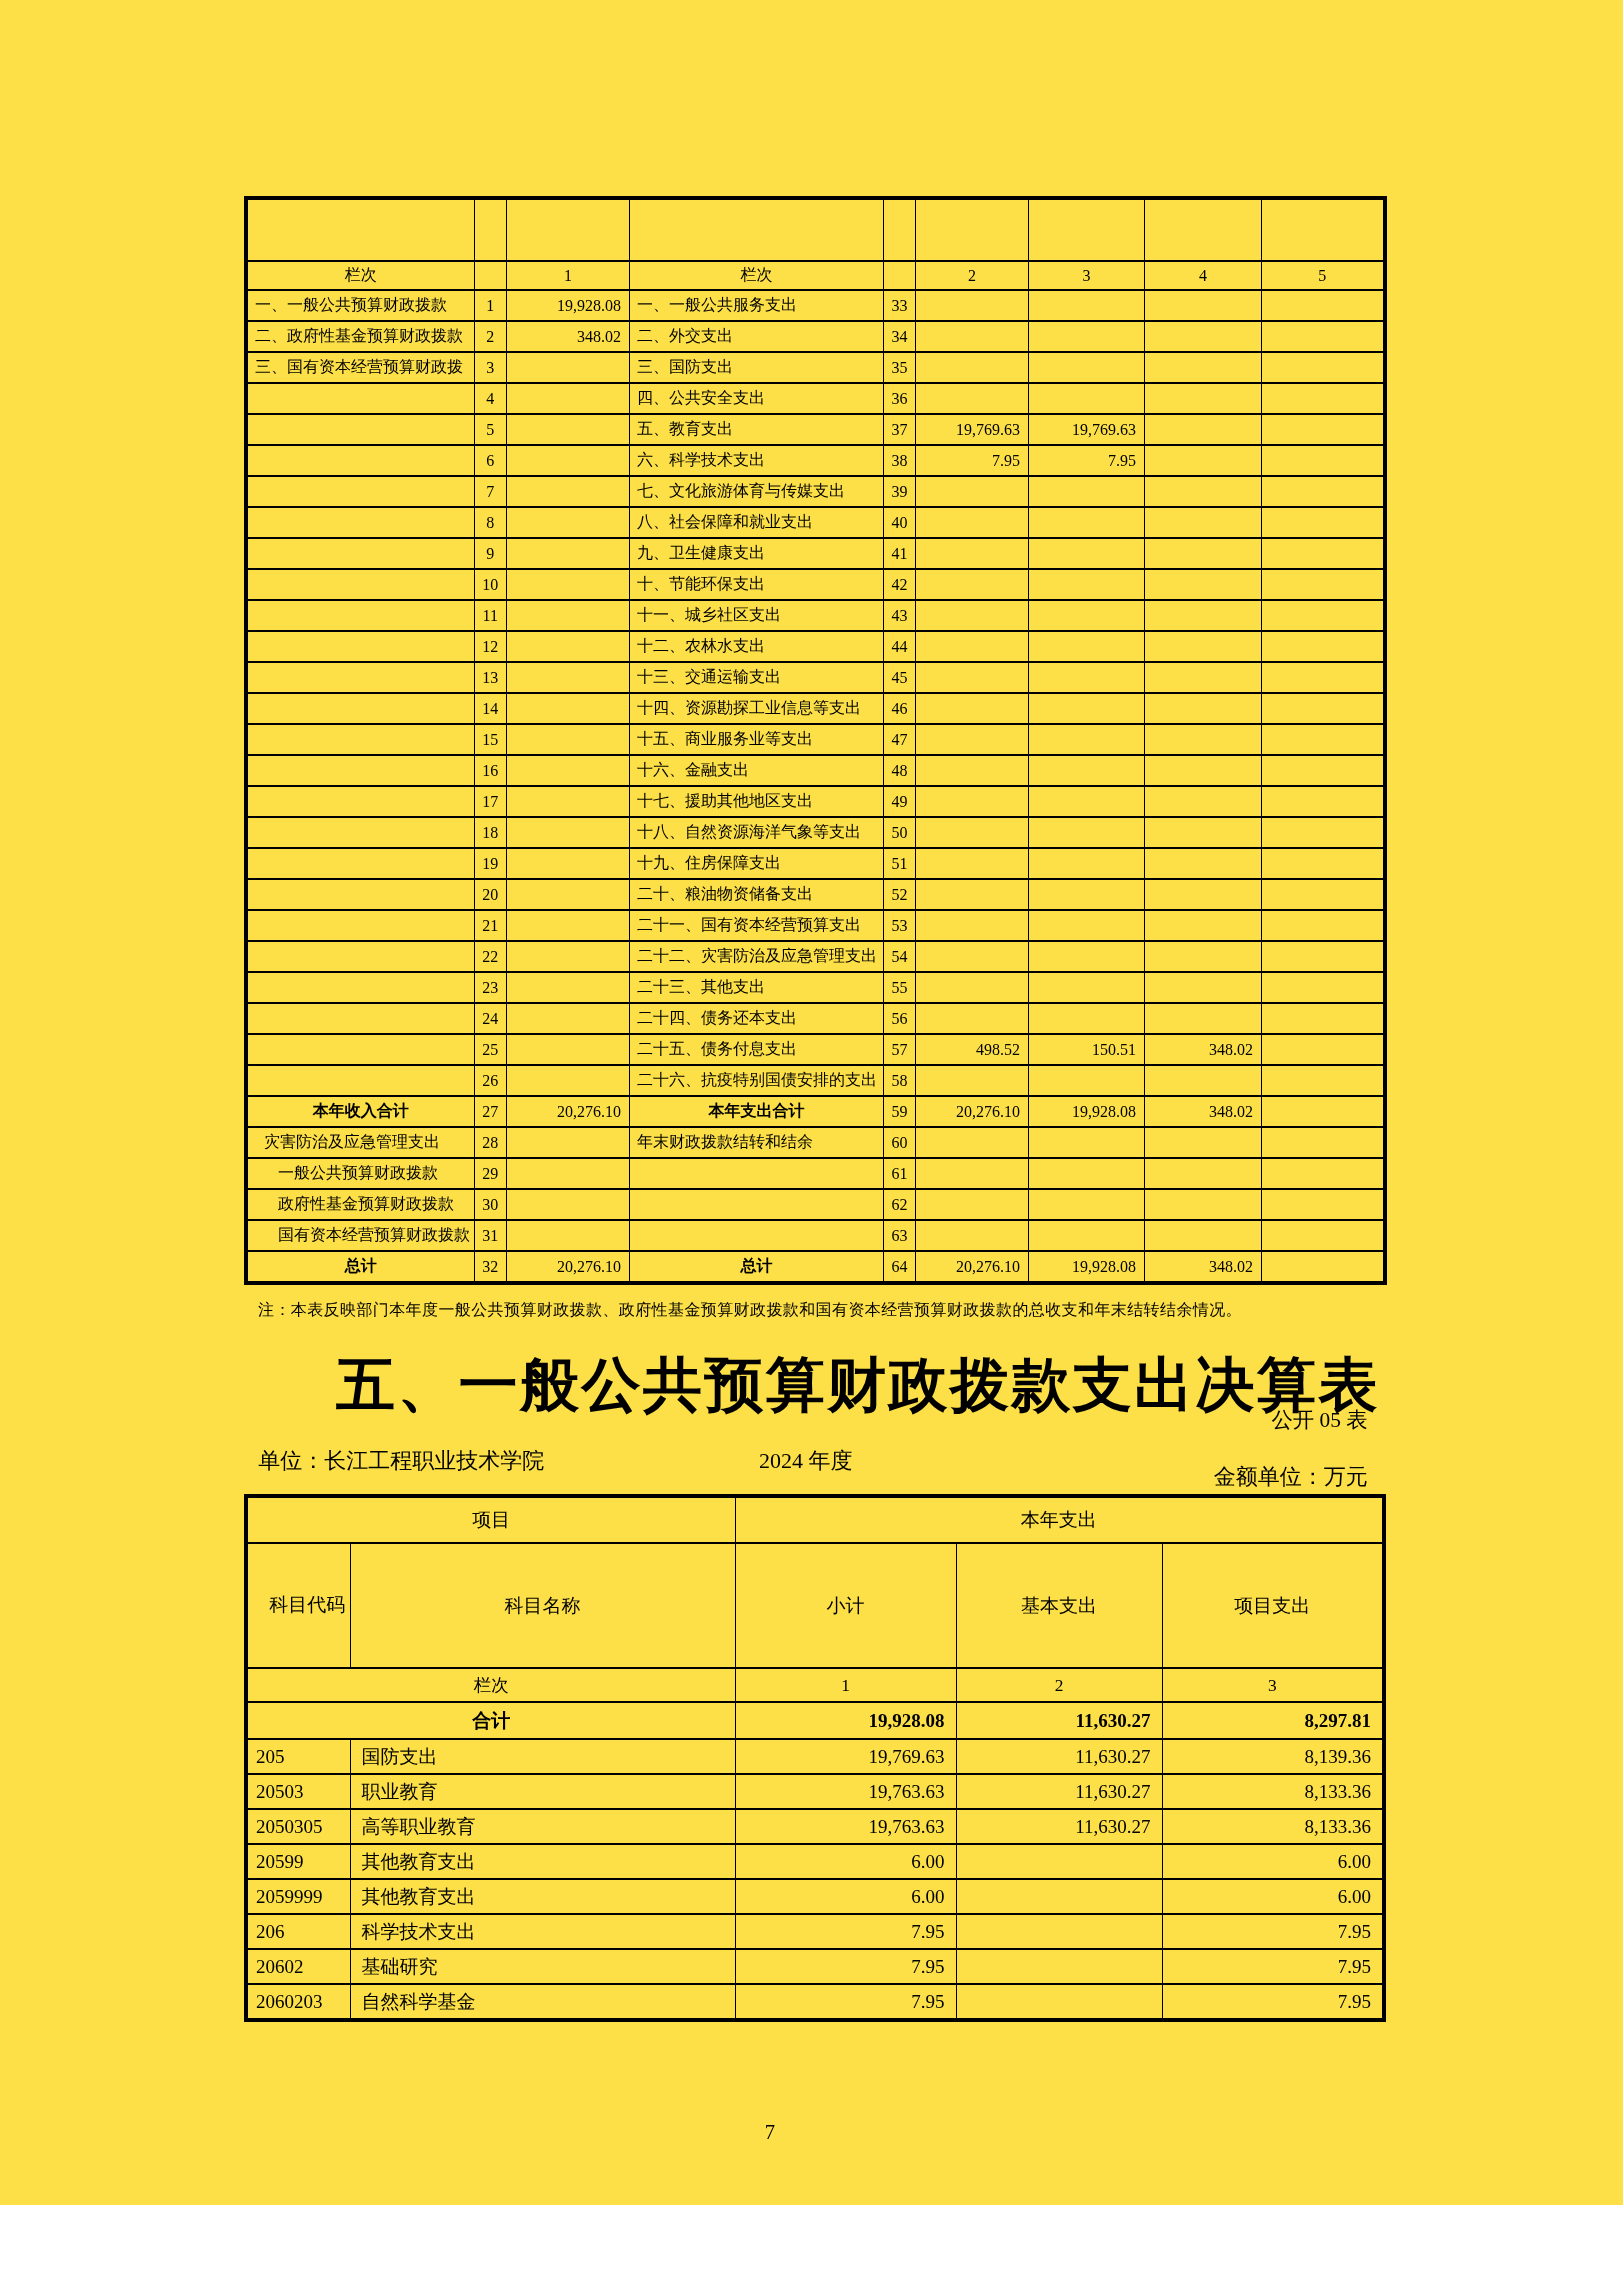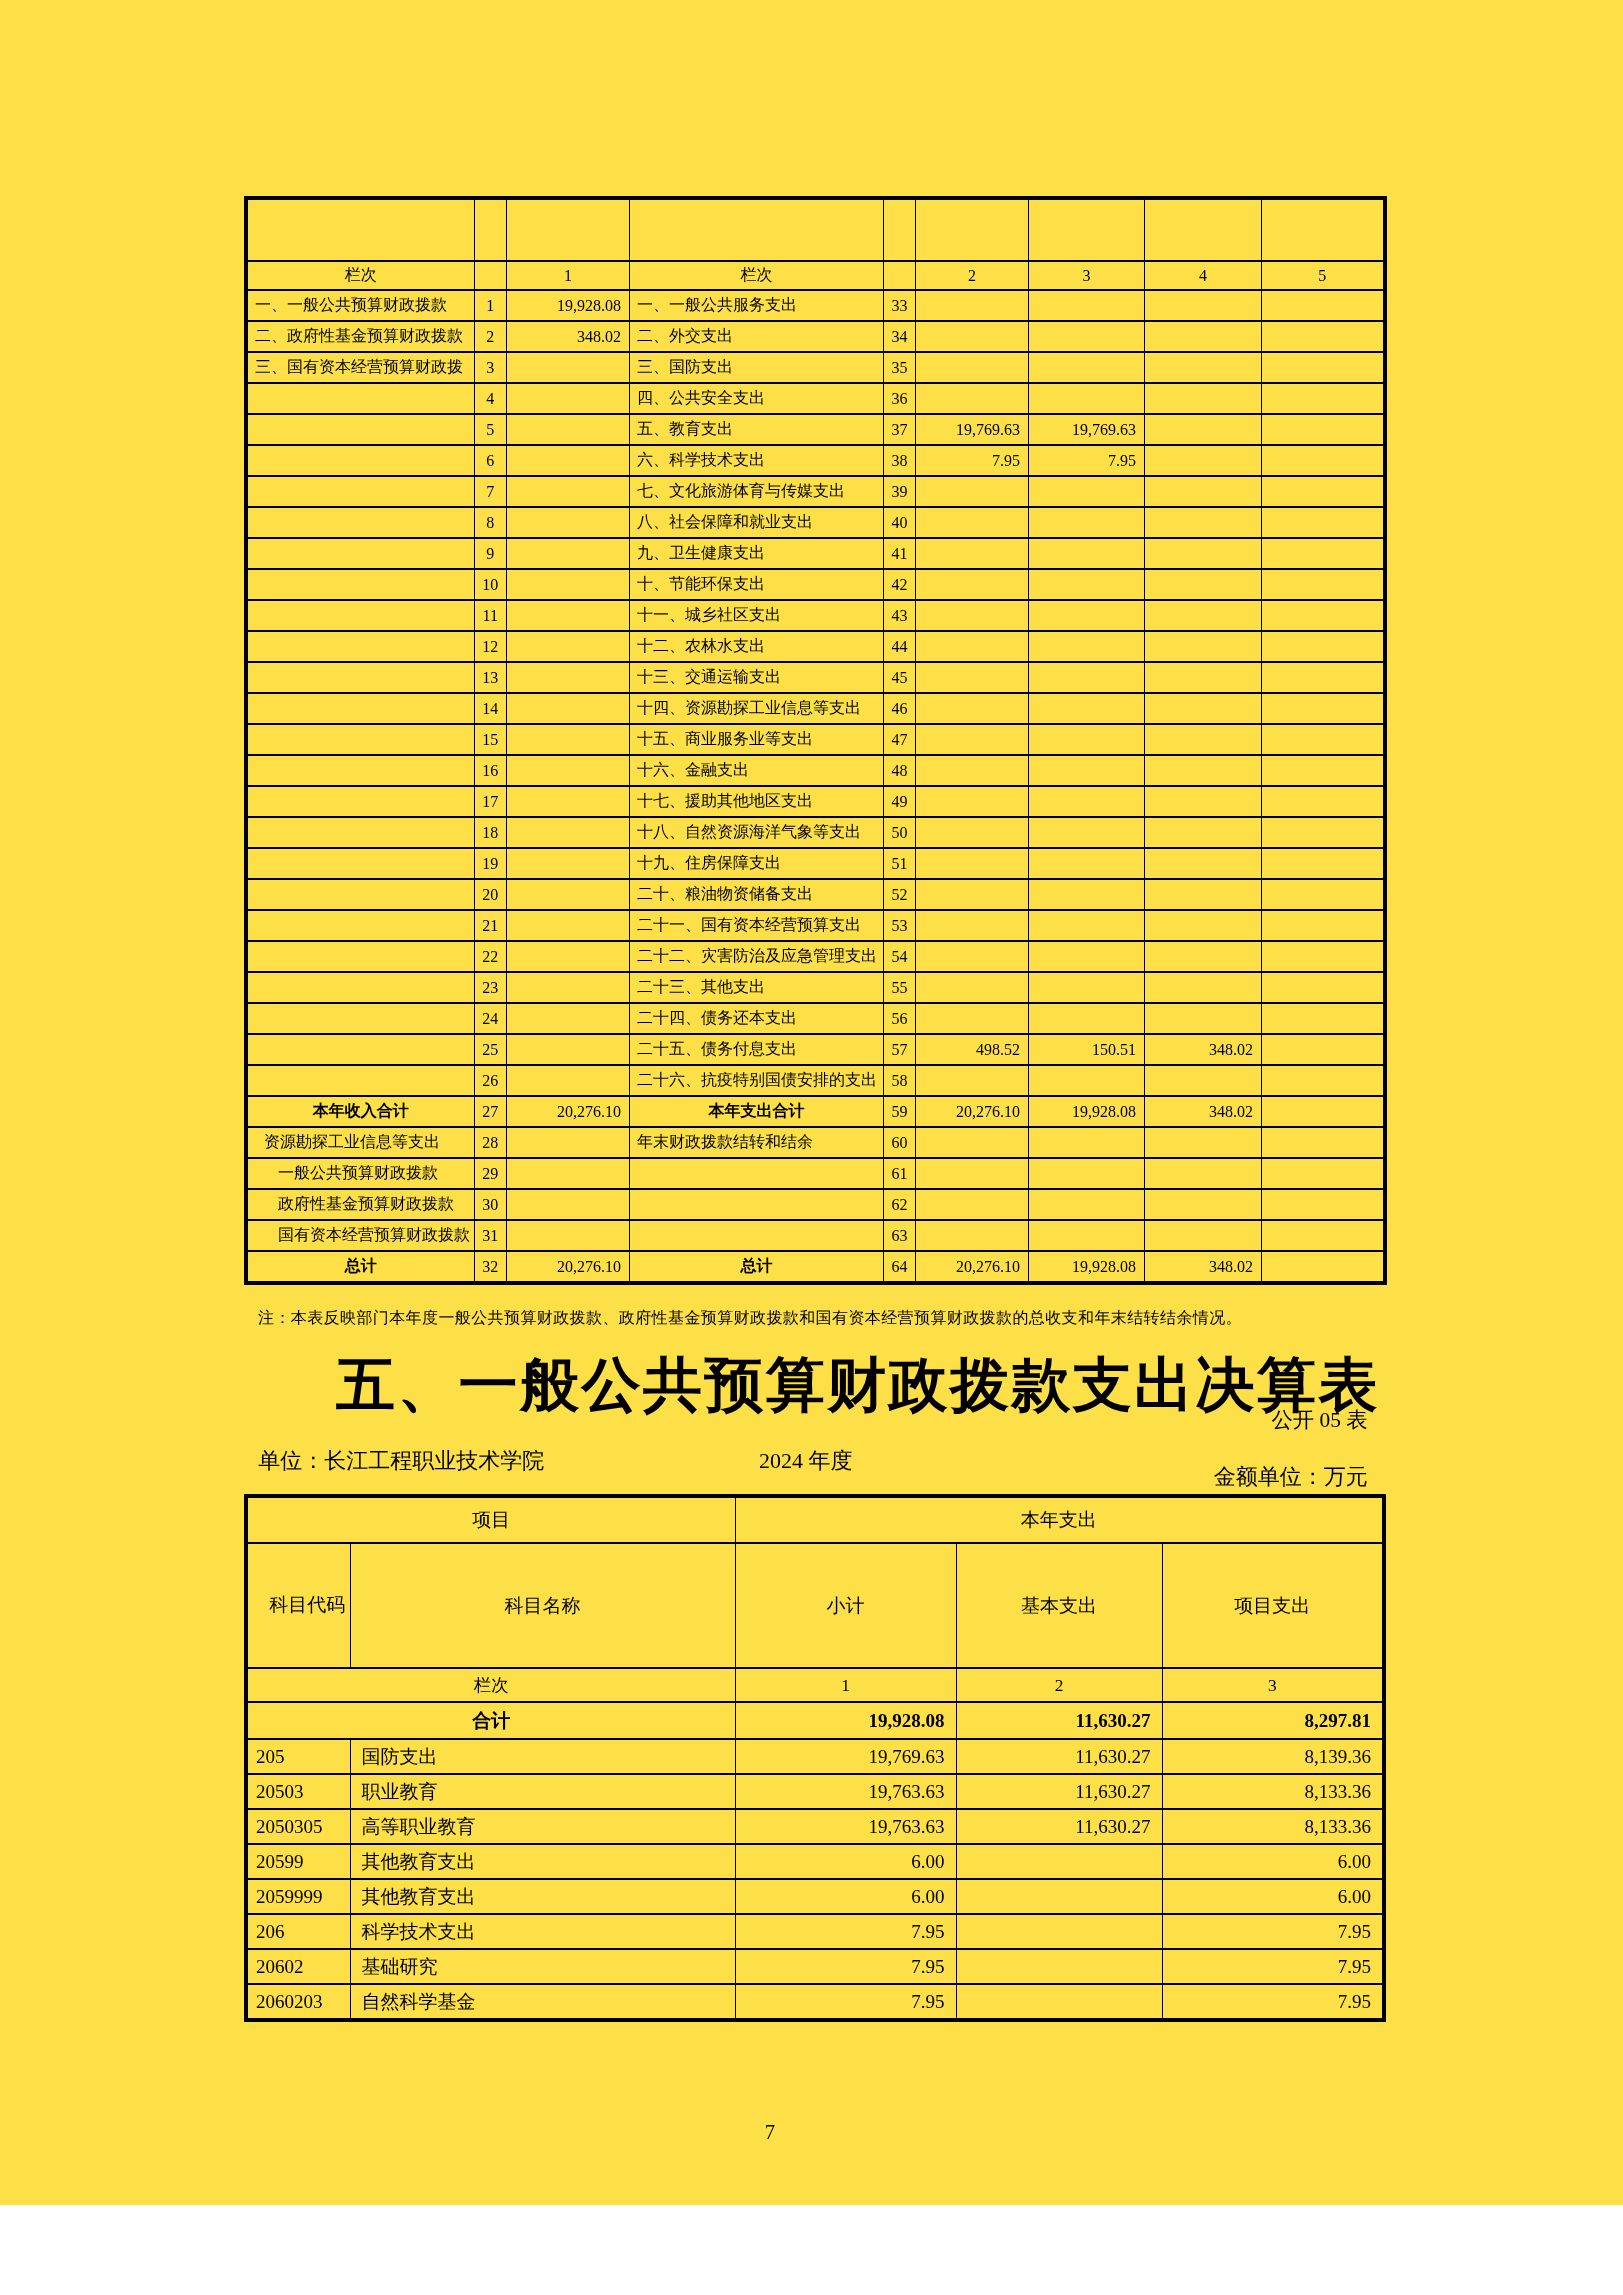--- a/index.html
+++ b/index.html
@@ -31,21 +31,21 @@
   .t1 .cell-amt{text-align:right;padding-right:8px;}
   .t1 tr.total .cell-in-name,.t1 tr.total .cell-ex-name{
     text-align:center;font-weight:bold;padding-left:0;
   }
   .t1 tr.sub .cell-in-name{padding-left:30px;margin-top:48px;}
   .t1 tr.sub2 .cell-in-name{padding-left:16px;}
 
   
   .note{
     position:absolute;left:258px;top:1300px;width:1189px;
-    font-size:16px;letter-spacing:0.4px;margin-top:8px;
+    font-size:16px;letter-spacing:0.4px;
   }
   .sec-title{
     position:absolute;left:336px;top:1346px;
     font-family:"Liberation Sans","DejaVu Sans",sans-serif;
     font-weight:bold;font-size:59px;letter-spacing:2.4px;
   }
   .table-code{
     position:absolute;left:244px;top:1405px;width:1138px;
     text-align:right;padding-right:14.3px;box-sizing:border-box;
     font-size:21.4px;
@@ -445,21 +445,21 @@
       <td class="cell-amt">20,276.10</td>
       <td class="cell-ex-name">本年支出合计</td>
       <td class="cell-no">59</td>
       <td class="cell-amt">20,276.10</td>
       <td class="cell-amt">19,928.08</td>
       <td class="cell-amt">348.02</td>
       <td class="cell-amt"></td>
     </tr>
 
     <tr class="r-data sub2">
-      <td class="cell-in-name">资源勘探工业信息等支出</td>
+      <td class="cell-in-name">灾害防治及应急管理支出</td>
       <td class="cell-no">28</td>
       <td class="cell-amt"></td>
       <td class="cell-ex-name">年末财政拨款结转和结余</td>
       <td class="cell-no">60</td>
       <td class="cell-amt"></td>
       <td class="cell-amt"></td>
       <td class="cell-amt"></td>
       <td class="cell-amt"></td>
     </tr>
 

